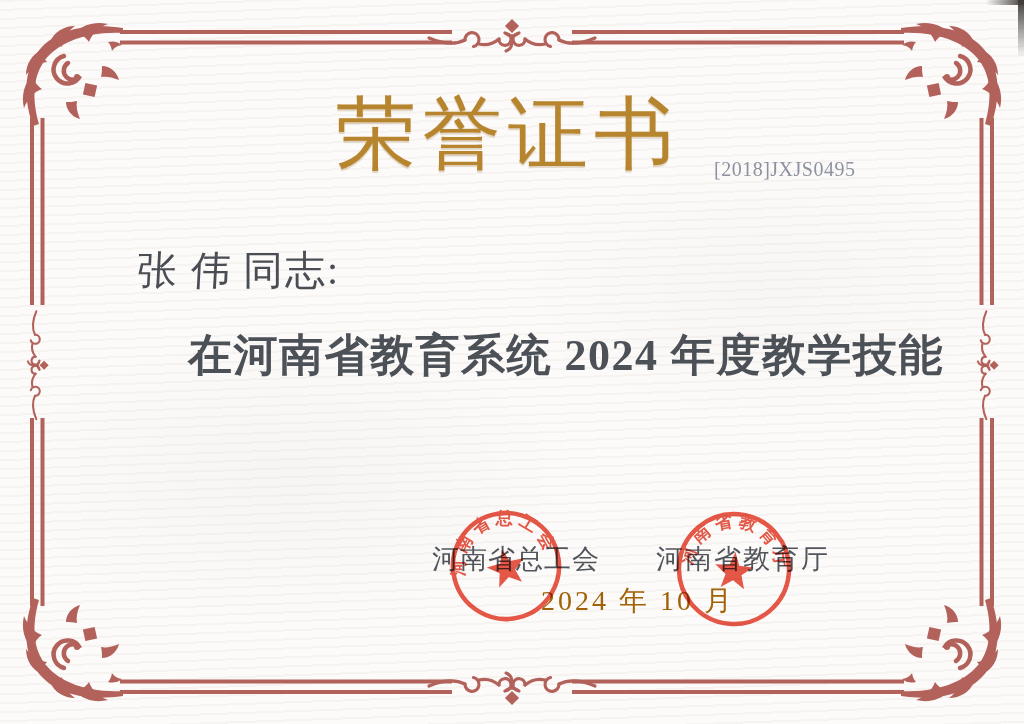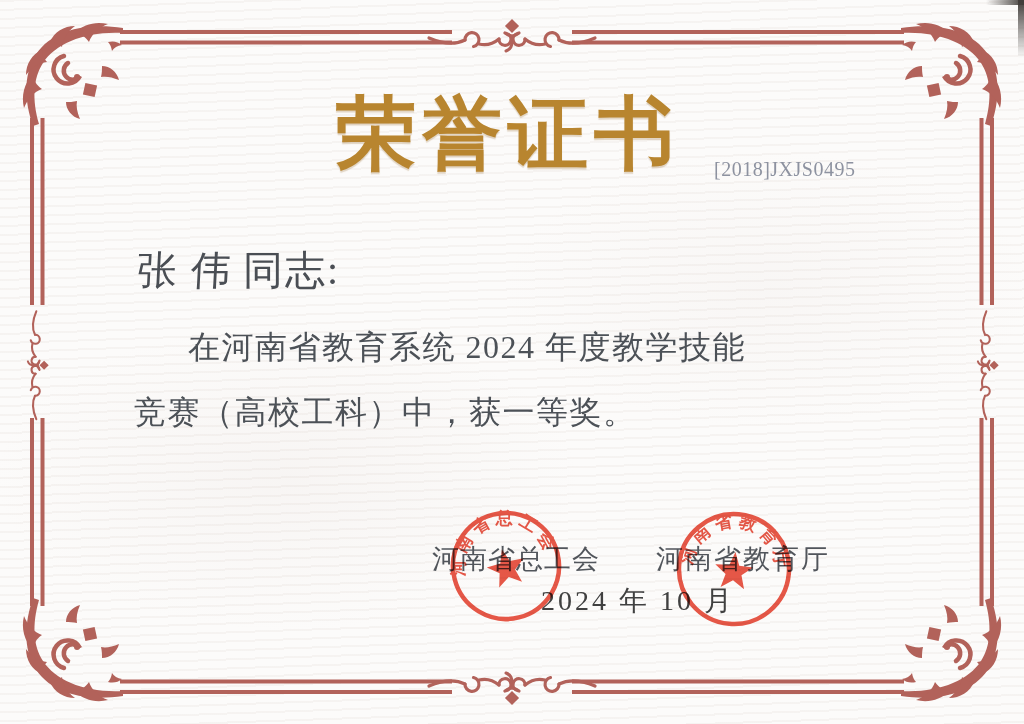--- a/index.html
+++ b/index.html
@@ -18,46 +18,46 @@
       radial-gradient(380px 200px at 75% 40%, rgba(206,190,184,0.08), rgba(206,190,184,0) 70%),
       repeating-linear-gradient(178deg, rgba(221,212,206,0.20) 0 2px, rgba(255,255,255,0) 2px 9px);
   }
   .frame-svg{position:absolute;left:0;top:0;color:#b2625a;}
   
   .scan-edge-top{position:absolute;top:0;right:0;width:38px;height:5px;background:linear-gradient(90deg,rgba(60,55,52,0),#413d3a);}
   .scan-edge-side{position:absolute;top:0;right:0;width:6px;height:58px;background:linear-gradient(180deg,#413d3a,rgba(60,55,52,0));}
 
   .title{
     position:absolute;left:336px;top:90px;
-    font-size:80px;font-weight:700;letter-spacing:6px;line-height:1.1;
+    font-size:80px;font-weight:400;letter-spacing:6px;line-height:1.1;
     color:#b8852f;
     text-shadow:0 2px 1px rgba(146,99,35,0.25);
   }
   .cert-no{
     position:absolute;left:714px;top:158px;
     font-size:20px;color:#8d92a0;letter-spacing:0.5px;
   }
   .salutation{
     position:absolute;left:137px;top:243px;
     font-size:40px;color:#4a4e54;letter-spacing:2px;white-space:nowrap;
   }
   .salutation .name{display:inline-block;transform:skewX(-3deg);margin-right:10px;}
   .body-line{
-    position:absolute;font-size:32px;color:#4c5157;letter-spacing:1.5px;white-space:nowrap;
+    position:absolute;font-size:44px;color:#4c5157;letter-spacing:1.5px;white-space:nowrap;font-weight:bold;
   }
   .body-line.l1{left:188px;top:326px;}
   .body-line.l2{left:134px;top:391px;}
   .issuer{
     position:absolute;top:541px;font-size:27px;color:#51555b;letter-spacing:1px;white-space:nowrap;
   }
   .issuer.left{left:432px;}
   .issuer.right{left:656px;letter-spacing:2px;}
   .date-line{
     position:absolute;left:541px;top:582px;
-    font-size:28px;color:#404040;letter-spacing:3px;white-space:nowrap;
+    font-size:28px;color:#a16207;letter-spacing:3px;white-space:nowrap;
   }
   .seal{
     position:absolute;width:136px;height:136px;
     mix-blend-mode:multiply;opacity:0.92;
   }
   .seal.left{left:438px;top:498px;transform:rotate(-14deg);}
   .seal.right{left:666px;top:501px;transform:rotate(5deg);}
   .seal text{font-family:"Liberation Serif","DejaVu Serif",serif;font-weight:700;}
 </style>
 </head>
@@ -116,21 +116,20 @@
     <use href="#mid-orn" transform="translate(48,310) rotate(90) scale(0.65)"></use>
     <use href="#mid-orn" transform="translate(998,310) rotate(90) scale(0.65)"></use>
   </svg>
 
   <div class="title">荣誉证书</div>
   <div class="cert-no">[2018]JXJS0495</div>
 
   <div class="salutation"><span class="name">张 伟</span><span>同志:</span></div>
 
   <div class="body-line l1">在河南省教育系统 2024 年度教学技能</div>
-  <div class="body-line l2">竞赛（高校工科）中，获一等奖。</div>
 
   <div class="issuer left">河南省总工会</div>
   <div class="issuer right">河南省教育厅</div>
   <div class="date-line">2024 年 10 月</div>
 
   <svg class="seal left" viewBox="0 0 136 136">
     <circle cx="68" cy="68" r="53" fill="none" stroke="#e64a38" stroke-width="4.5"></circle>
     <polygon fill="#e64a38" points="68,51 72.94,64.2 87.02,64.82 75.99,73.6 79.76,87.18 68,79.4 56.24,87.18 60.01,73.6 48.98,64.82 63.06,64.2"></polygon>
     <path id="arc-l" d="M28.53,82.36 A42,42 0 1 1 107.47,82.36" fill="none"></path>
     <text font-size="17" letter-spacing="5" fill="#e64a38" text-anchor="middle">

